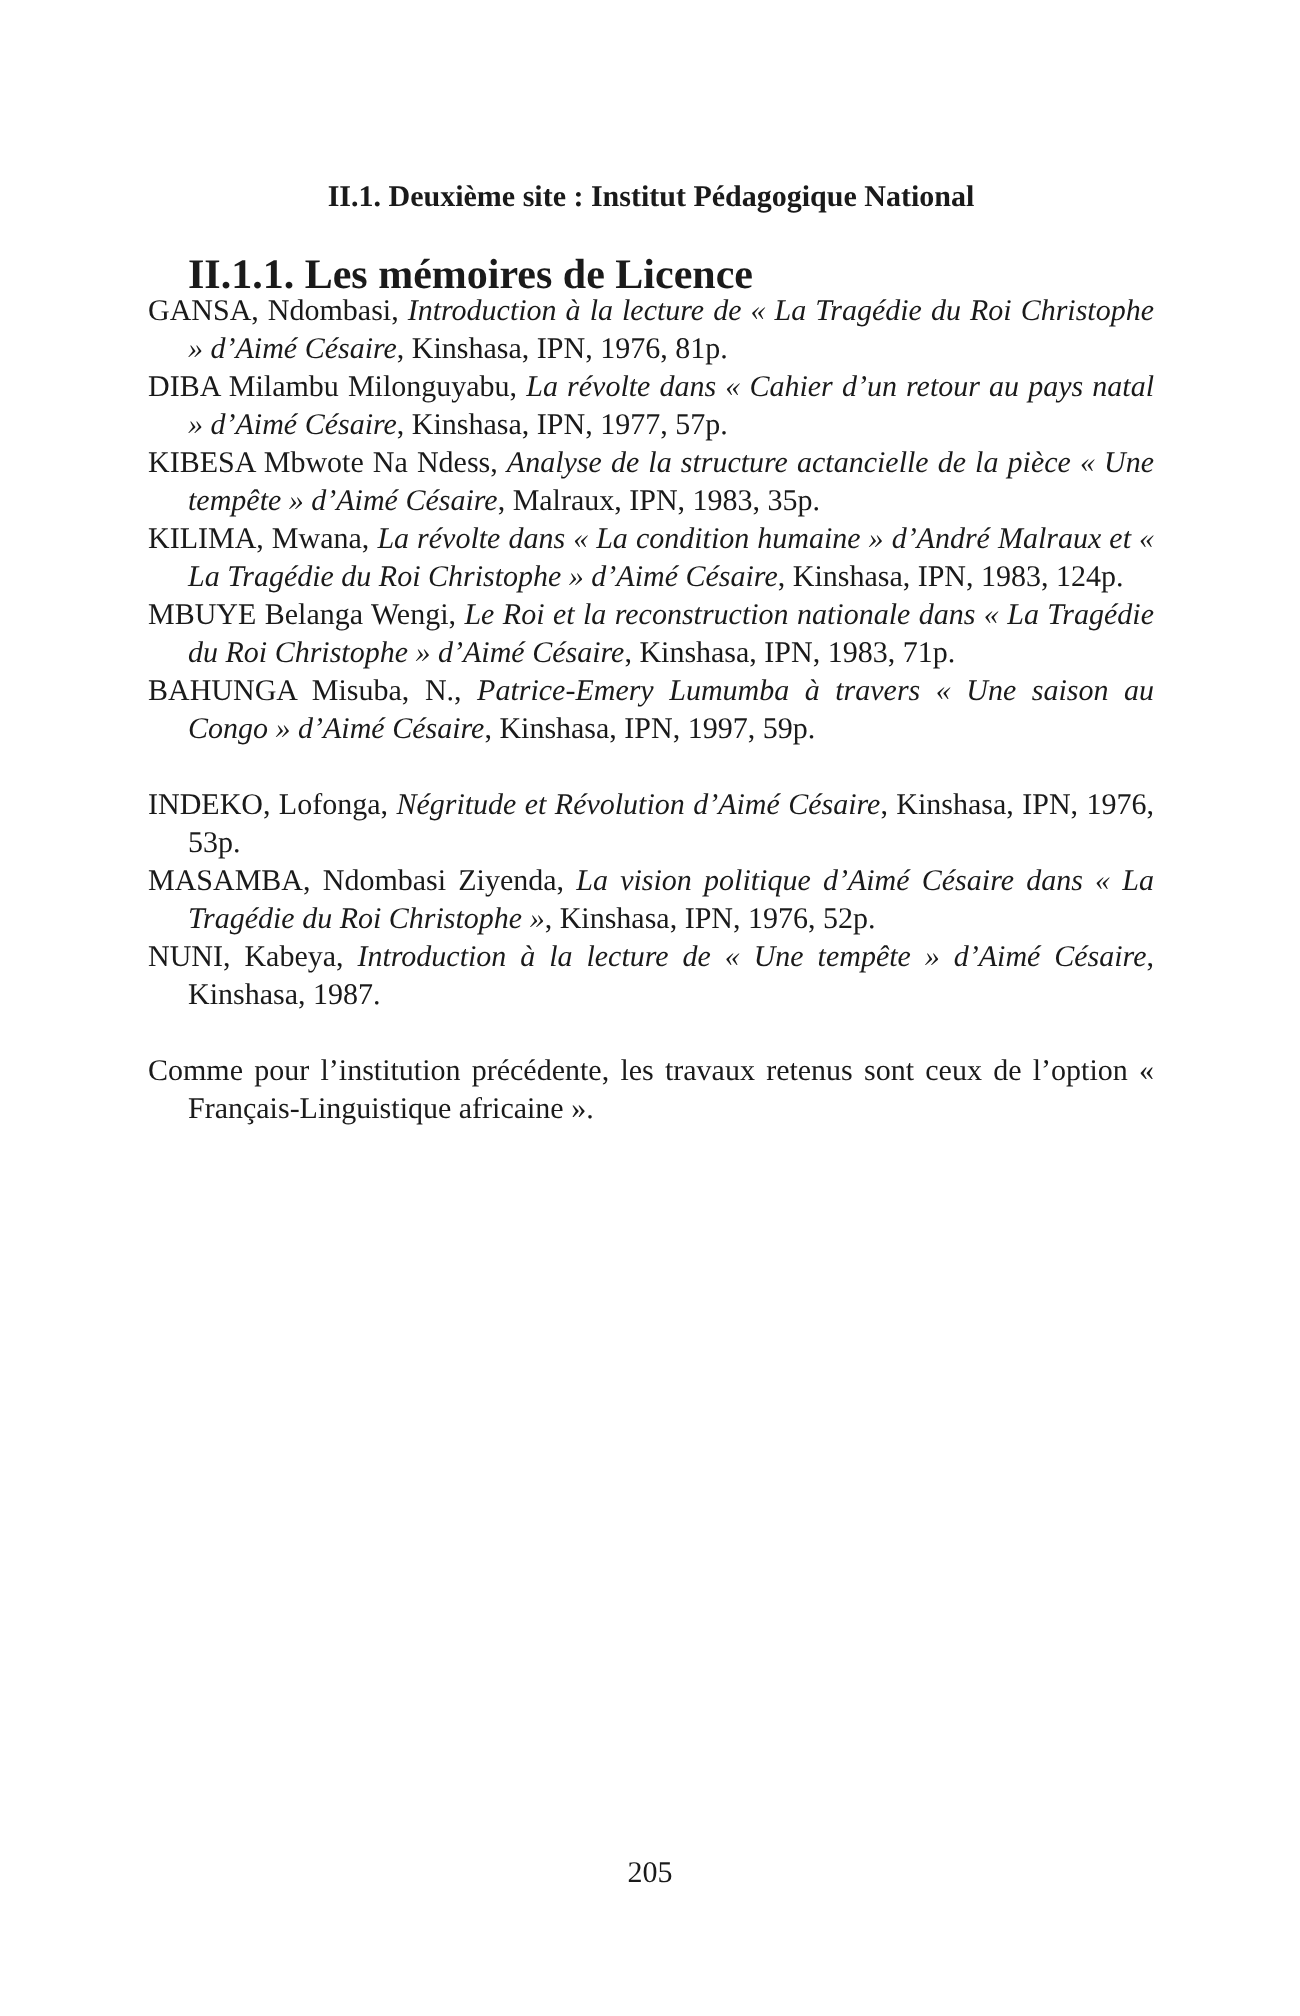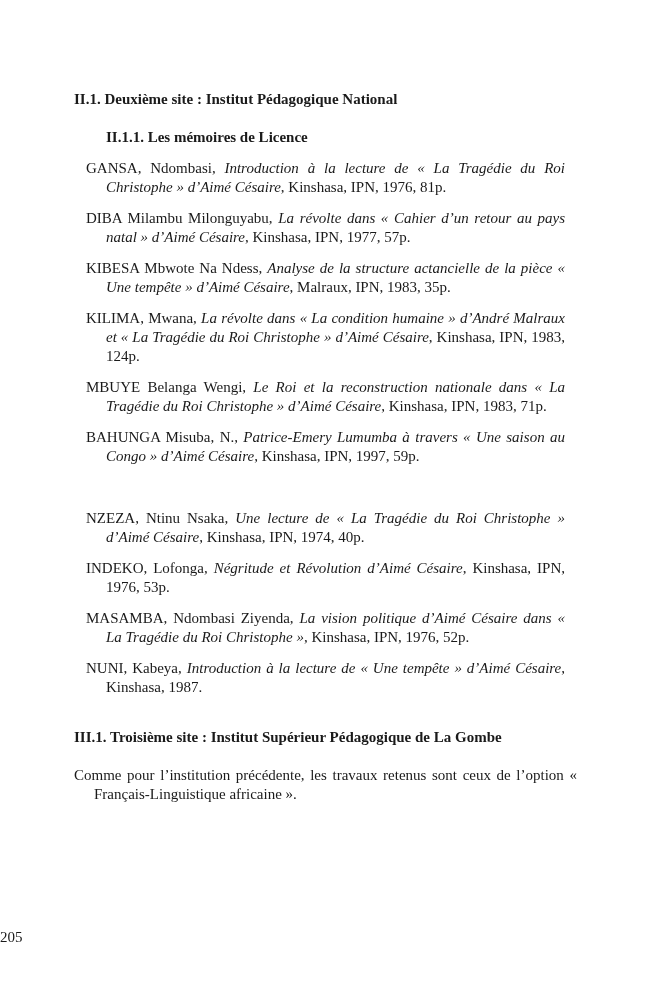--- a/index.html
+++ b/index.html
@@ -5,35 +5,35 @@
     html, body { margin: 0; padding: 0; background: #ffffff; }
     body {
       width: 650px; height: 1008px; position: relative; overflow: hidden;
       font-family: "Liberation Serif", "DejaVu Serif", serif;
       color: #1a1a1a;
     }
     .page {
       position: absolute; left: 74px; top: 90px; width: 503px;
       font-size: 15px; line-height: 19px;
     }
-    .h2 { font-weight: bold; font-size: 15px; margin: 0 0 19px 0; line-height: 19px; }
-    .h3 { font-weight: bold; font-size: 15px; margin: 12px; padding-left: 20px; line-height: 19px; }
+    .h2 { font-weight: bold; font-size: 15px; margin: 0 0 19px 0; line-height: 19px; text-align: center; }
+    .h3 { font-weight: bold; font-size: 21px; margin: 0; padding-left: 20px; line-height: 19px; }
     p.para {
       margin: 0 0 19px 0; text-align: justify;
       padding-left: 20px; text-indent: -20px;
     }
     .entry {
-      margin: 12px; text-align: justify;
+      margin: 0; text-align: justify;
       padding-left: 20px; text-indent: -20px;
     }
     .entry i { font-style: italic; }
     .section-gap { height: 19px; }
     .page-number {
       position: absolute; left: 0; width: 650px; top: 929px;
-      font-size: 15px;
+      text-align: center; font-size: 15px;
     }
   </style>
 </head>
 <body>
 
 <div class="page">
   <div class="h2">II.1. Deuxième site : Institut Pédagogique National</div>
 
   <div>
     <div class="h3">II.1.1. Les mémoires de Licence</div>
@@ -44,26 +44,24 @@
         <p class="entry"><span>KILIMA, Mwana, </span><i>La révolte dans « La condition humaine » d’André Malraux et « La Tragédie du Roi Christophe » d’Aimé Césaire</i><span>, Kinshasa, IPN, 1983, 124p.</span></p>
         <p class="entry"><span>MBUYE Belanga Wengi, </span><i>Le Roi et la reconstruction nationale dans « La Tragédie du Roi Christophe » d’Aimé Césaire</i><span>, Kinshasa, IPN, 1983, 71p.</span></p>
         <p class="entry"><span>BAHUNGA Misuba, N., </span><i>Patrice-Emery Lumumba à travers « Une saison au Congo » d’Aimé Césaire</i><span>, Kinshasa, IPN, 1997, 59p.</span></p>
       </div>
   </div>
 
   <div class="section-gap"></div>
 
   <div>
     <div>
-        <p class="entry"><span>NZEZA, Ntinu Nsaka, </span><i>Une lecture de « La Tragédie du Roi Christophe » d’Aimé Césaire</i><span>, Kinshasa, IPN, 1974, 40p.</span></p>
         <p class="entry"><span>INDEKO, Lofonga, </span><i>Négritude et Révolution d’Aimé Césaire</i><span>, Kinshasa, IPN, 1976, 53p.</span></p>
         <p class="entry"><span>MASAMBA, Ndombasi Ziyenda, </span><i>La vision politique d’Aimé Césaire dans « La Tragédie du Roi Christophe »</i><span>, Kinshasa, IPN, 1976, 52p.</span></p>
         <p class="entry"><span>NUNI, Kabeya, </span><i>Introduction à la lecture de « Une tempête » d’Aimé Césaire</i><span>, Kinshasa, 1987.</span></p>
       </div>
   </div>
 
   <div class="section-gap"></div>
 
-  <div class="h2">III.1. Troisième site : Institut Supérieur Pédagogique de La Gombe</div>
   <p class="para">Comme pour l’institution précédente, les travaux retenus sont ceux de l’option « Français-Linguistique africaine ».</p>
 </div>
 
 <div class="page-number">205</div>
 
 </body></html>

